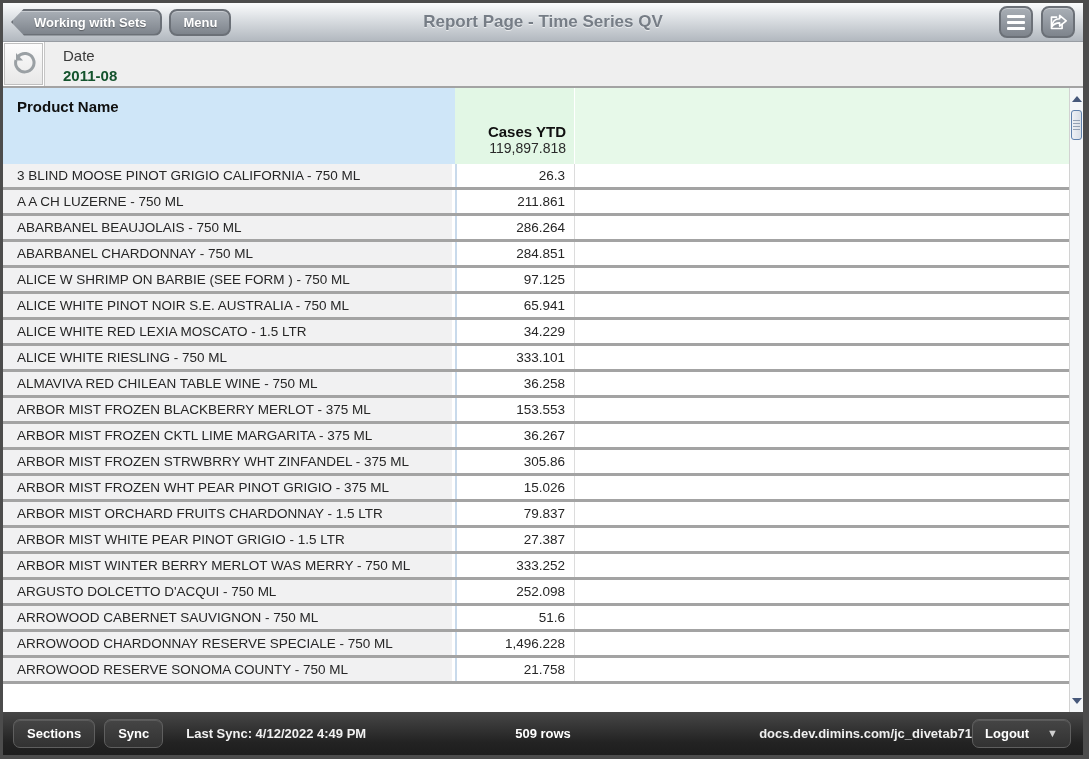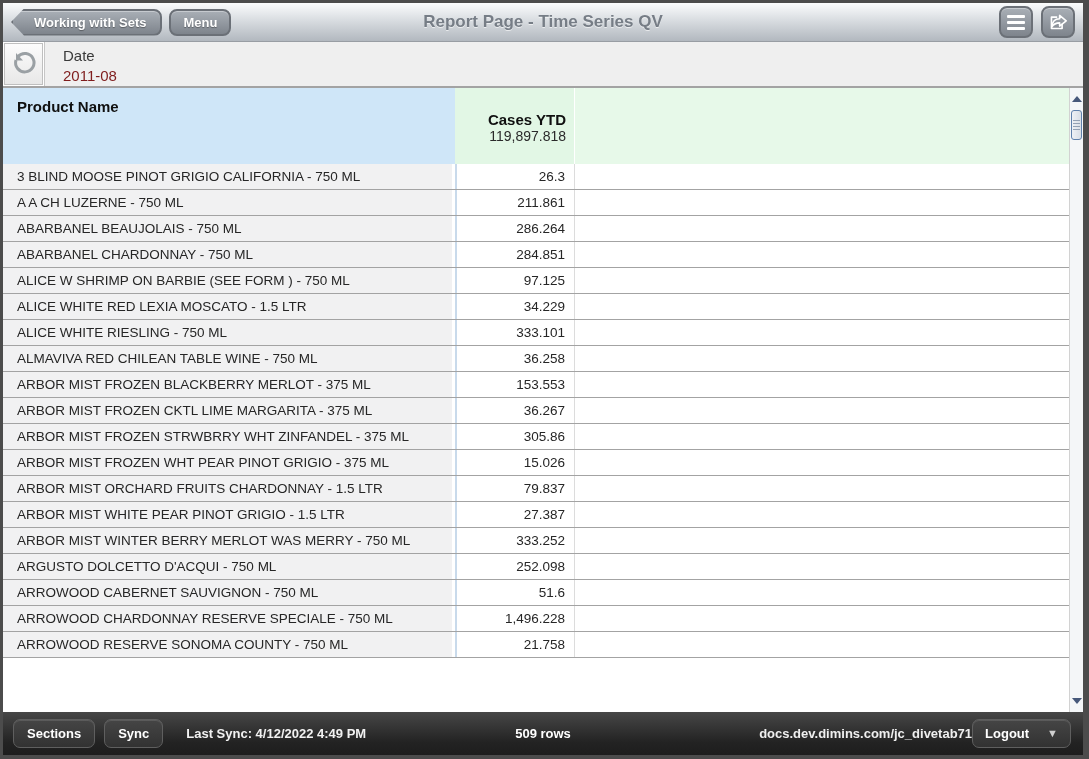--- a/index.html
+++ b/index.html
@@ -70,28 +70,28 @@
   .tablewrap { flex:1 1 auto; position:relative; overflow:hidden; background:#fff; }
   .tscroll { position:absolute; left:0; top:0; right:14px; bottom:0; overflow:hidden; }
   .thead { display:flex; height:76px; }
   .th-name {
     width:452px; flex:0 0 452px; background:#cfe6f8;
     font-weight:bold; font-size:15px; color:#101010;
     padding:10px 0 0 14px;
   }
   .th-val {
     width:119px; flex:0 0 119px; background:#e2f7e5;
-    display:flex; flex-direction:column; justify-content:center;
+    display:flex; flex-direction:column; justify-content:flex-end;
     text-align:right; padding:10px 8px 8px 0;
   }
   .th-val .lbl { font-weight:bold; font-size:15px; color:#101010; }
   .th-val .tot { font-size:14px; color:#2a2a2a; }
   .th-fill { flex:1 1 auto; background:#e7f9e9; border-left:1px solid #ffffff; }
 
-  .trow { display:flex; height:26px; border-bottom:1px solid #a3a3a3; background:#fff; cursor:pointer; }
+  .trow { display:flex; height:26px; border-bottom:3px solid #a3a3a3; background:#fff; cursor:pointer; }
   .tcell { display:flex; align-items:center; font-size:13.5px; color:#262626; }
   .tcell.name {
     width:452px; flex:0 0 452px; background:#f1f1f2;
     border-right:3px solid #ffffff;
     padding-left:14px; white-space:nowrap; overflow:hidden;
   }
   .tcell.val {
     width:119px; flex:0 0 119px; justify-content:flex-end;
     padding-right:9px; border-left:2px solid #c9daeb; background:#fff;
   }
@@ -169,21 +169,21 @@
 
   <div class="filterbar">
     <button class="resetbtn">
       <svg width="26" height="26" viewBox="0 0 26 26">
         <path d="M7 5.5 A 9.2 9.2 0 1 1 5 9" fill="none" stroke="#9aa0a4" stroke-width="3"></path>
         <path d="M5 2 L5 9.5 L12 9.5 Z" fill="#9aa0a4"></path>
       </svg>
     </button>
     <div class="filtertext">
       <div class="filter-label">Date</div>
-      <div class="filter-value" style="color:#7f1d1d;">2011-08</div>
+      <div class="filter-value" style="color:#14532d;font-weight:bold;">2011-08</div>
     </div>
   </div>
 
   <div class="tablewrap">
     <div class="tscroll">
       <div class="thead">
         <div class="th-name">Product Name</div>
         <div class="th-val">
           <div class="lbl">Cases YTD</div>
           <div class="tot">119,897.818</div>
@@ -207,20 +207,25 @@
             <div class="tcell fill"></div>
           </div>
           <div class="trow">
             <div class="tcell name">ABARBANEL CHARDONNAY - 750 ML</div>
             <div class="tcell val">284.851</div>
             <div class="tcell fill"></div>
           </div>
           <div class="trow">
             <div class="tcell name">ALICE W SHRIMP ON BARBIE (SEE FORM ) - 750 ML</div>
             <div class="tcell val">97.125</div>
+            <div class="tcell fill"></div>
+          </div>
+          <div class="trow">
+            <div class="tcell name">ALICE WHITE PINOT NOIR S.E. AUSTRALIA - 750 ML</div>
+            <div class="tcell val">65.941</div>
             <div class="tcell fill"></div>
           </div>
           <div class="trow">
             <div class="tcell name">ALICE WHITE RED LEXIA MOSCATO - 1.5 LTR</div>
             <div class="tcell val">34.229</div>
             <div class="tcell fill"></div>
           </div>
           <div class="trow">
             <div class="tcell name">ALICE WHITE RIESLING - 750 ML</div>
             <div class="tcell val">333.101</div>

